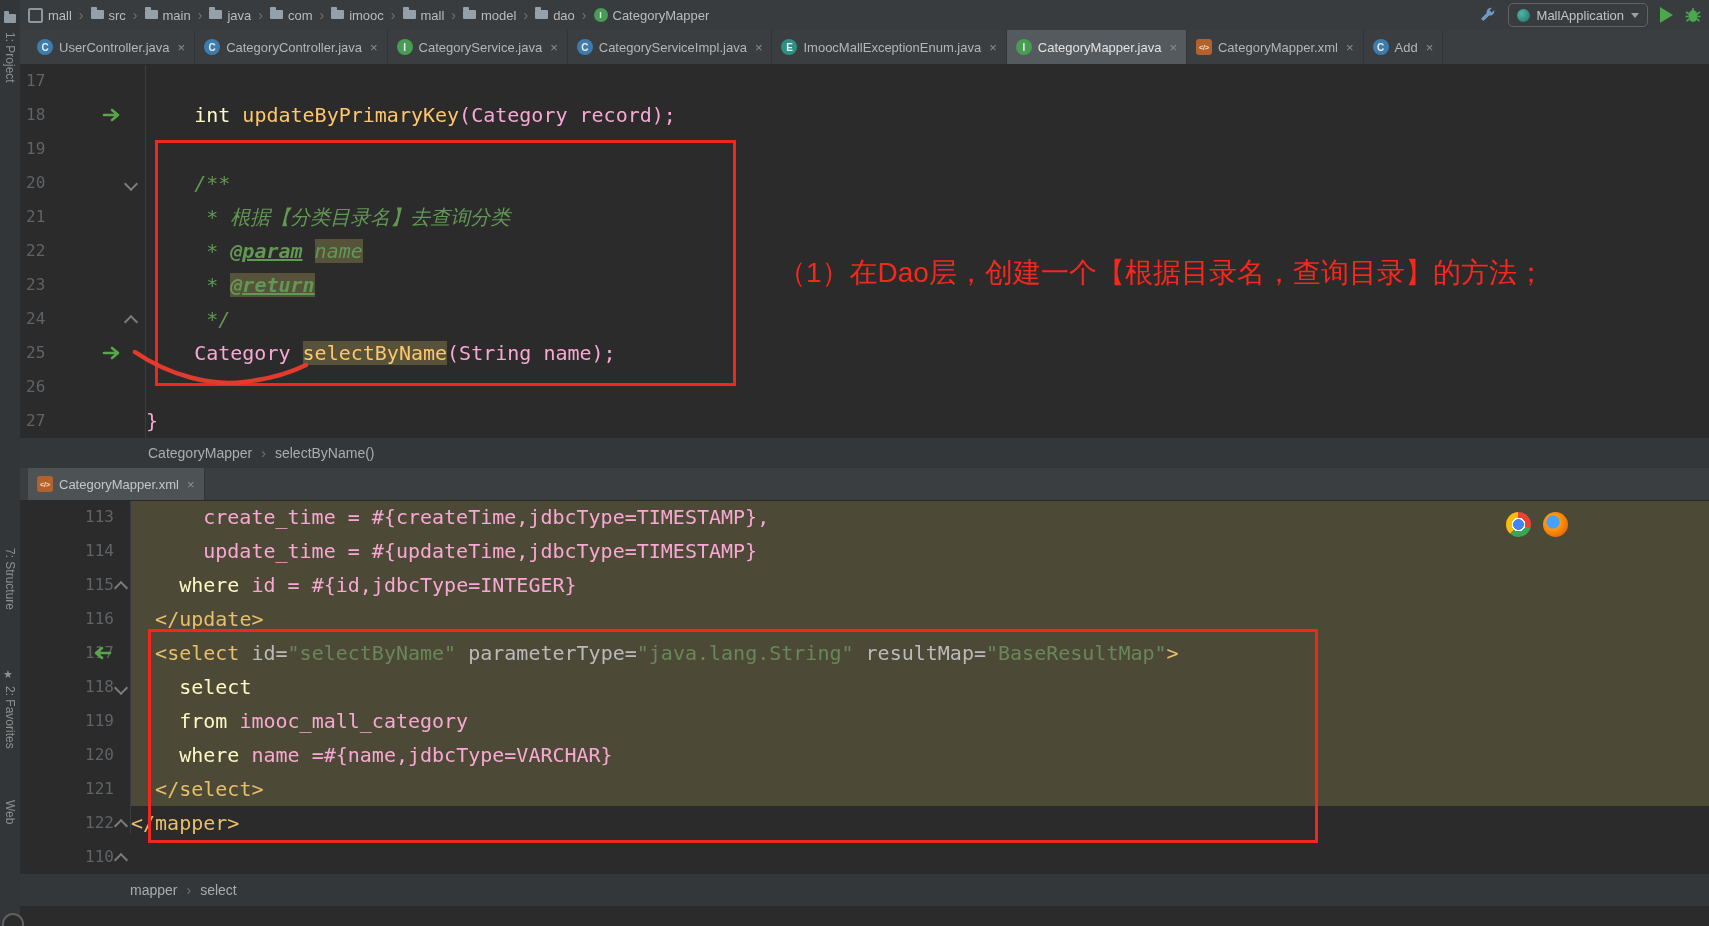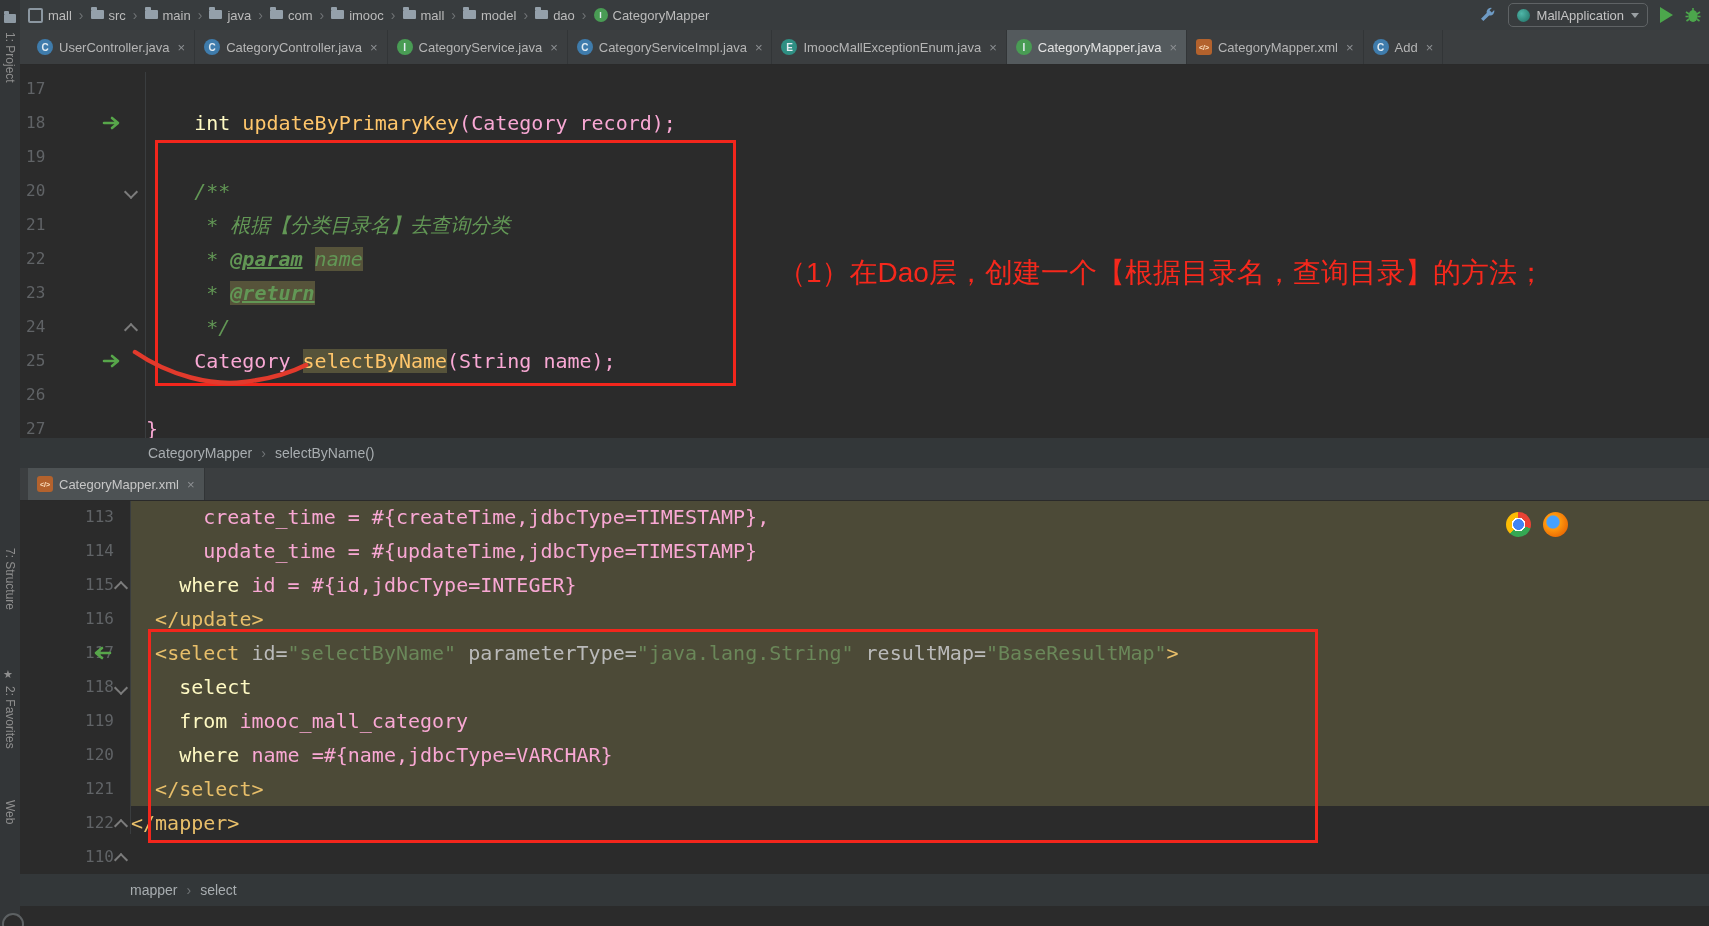--- a/index.html
+++ b/index.html
@@ -43,21 +43,21 @@
          font:bold 10px "Liberation Sans",sans-serif;color:#e3ecf2;flex:0 0 auto;}
   .ficon.class{background:#3f7cac;}
   .ficon.interface{background:#499c54;}
   .ficon.enum{background:#2f8f83;}
   .ficon.xml{border-radius:3px;background:#b3622d;color:#ffe3c2;font-size:7px;font-weight:bold;}
   .ficon.small{width:14px;height:14px;font-size:9px;}
 
   
   .editor{position:absolute;left:20px;right:0;display:flex;background:#2b2b2b;
           font-family:"DejaVu Sans Mono","Liberation Mono",monospace;}
-  #java-editor{top:72px;height:377px;}
+  #java-editor{top:64px;height:377px;}
   #xml-editor{top:500px;height:334px;}
   .gutter{flex:0 0 auto;border-right:1px solid #3a3d3f;background:#2b2b2b;z-index:2;}
   #java-editor .gutter{width:125px;}
   #xml-editor .gutter{width:110px;}
   .gline{position:relative;height:34px;line-height:34px;}
   .lnum{color:#606366;font-size:16px;}
   #java-editor .lnum{padding-left:6px;}
   #xml-editor .lnum{display:block;text-align:right;padding-right:16px;}
   .gicon{position:absolute;top:10px;display:inline-block;}
   .gicon svg{display:block;}

